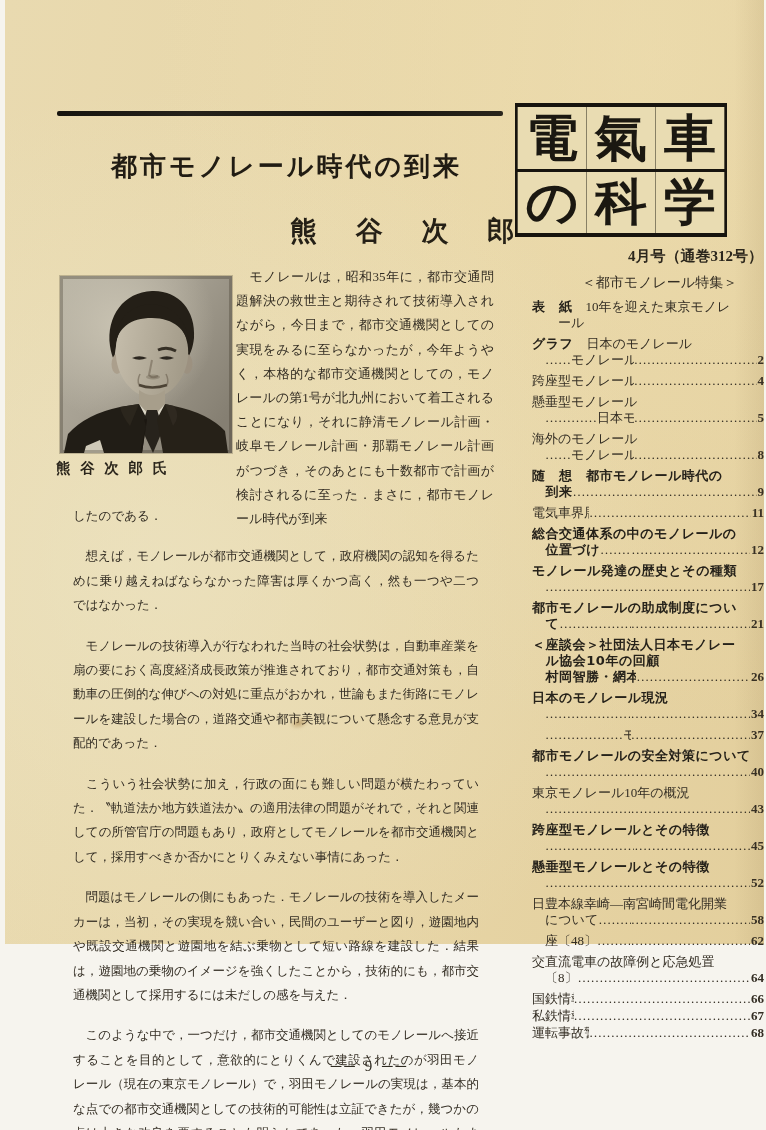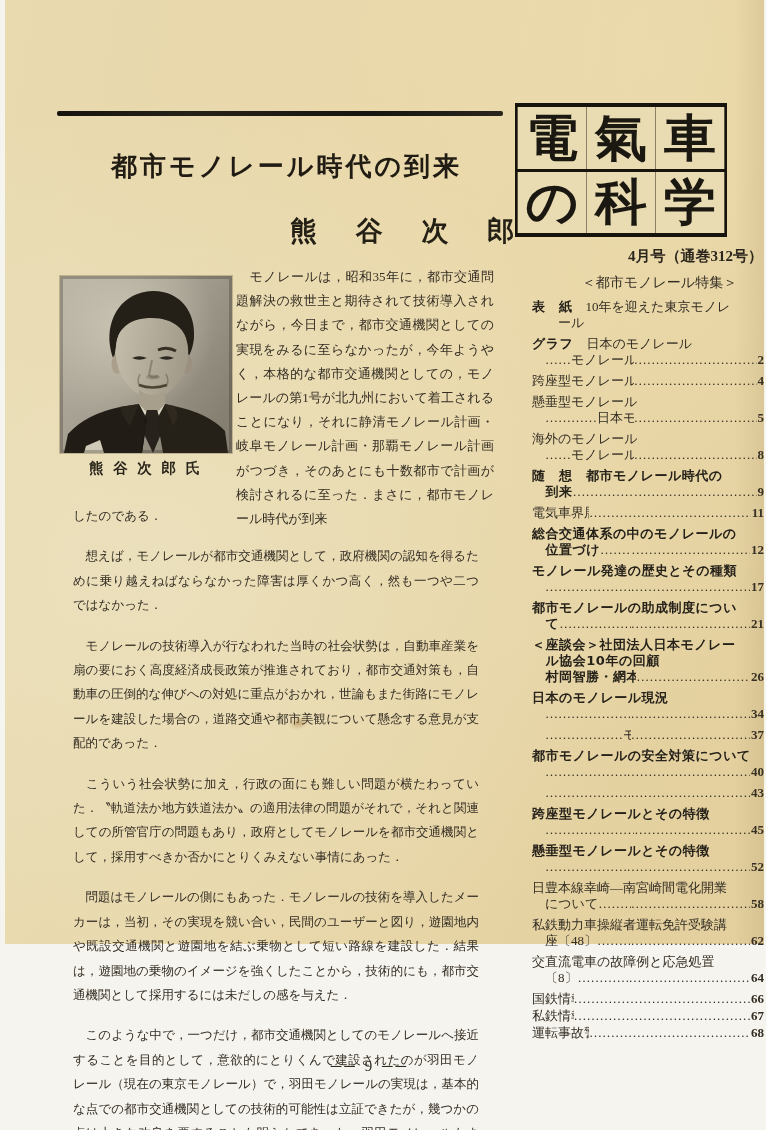--- a/index.html
+++ b/index.html
@@ -31,21 +31,21 @@
     position:absolute;left:285px;top:213px;
     font-size:27px;font-weight:600;letter-spacing:16px;color:#25201- 6;
     color:#252016;white-space:nowrap;
   }
   .photo-wrap{
     position:absolute;left:55px;top:276px;width:172px;height:177px;
     box-shadow:0 0 0 1px rgba(60,50,35,.25);
   }
   .photo-caption{
     position:absolute;left:51px;top:459px;width:180px;
-    text-align:center;font-size:14.5px;font-weight:700;letter-spacing:3px;
+    text-align:left;font-size:14.5px;font-weight:700;letter-spacing:3px;
     color:#2b261c;white-space:nowrap;
   }
   .lead-par{
     position:absolute;left:231px;top:265px;width:258px;
     font-size:13px;line-height:24.2px;text-align:justify;color:#332d23;
   }
   .body-pars{
     position:absolute;left:52px;top:488px;width:438px;
     font-size:12.5px;line-height:24.4px;text-align:justify;color:#332d23;
   }
@@ -327,20 +327,23 @@
           <span class="tl"><span class="tb">都市モノレールの安全対策について</span></span>
         </div>
         <div class="toc-line">
           <span class="tl"><span class="tn">　…………………小山　　柾</span></span>
           <span class="fill"></span>
           <span class="pg">40</span>
         </div>
       </div>
       <div class="toc-entry">
         <div class="toc-line">
+          <span class="tl"><span class="tn">東京モノレール10年の概況</span></span>
+        </div>
+        <div class="toc-line">
           <span class="tl"><span class="tn">　……………………斎藤　昭三</span></span>
           <span class="fill"></span>
           <span class="pg">43</span>
         </div>
       </div>
       <div class="toc-entry">
         <div class="toc-line">
           <span class="tl"><span class="tb">跨座型モノレールとその特徴</span></span>
         </div>
         <div class="toc-line">
@@ -363,23 +366,20 @@
         <div class="toc-line">
           <span class="tl"><span class="tn">日豊本線幸崎―南宮崎間電化開業</span></span>
         </div>
         <div class="toc-line">
           <span class="tl"><span class="tn">　について…………石塚　紘明</span></span>
           <span class="fill"></span>
           <span class="pg">58</span>
         </div>
       </div>
       <div class="toc-entry">
-        <div class="toc-line">
-          <span class="tl"><span class="tn">私鉄動力車操縦者運転免許受験講</span></span>
-        </div>
         <div class="toc-line">
           <span class="tl"><span class="tn">　座〔48〕…………関口　満一</span></span>
           <span class="fill"></span>
           <span class="pg">62</span>
         </div>
       </div>
       <div class="toc-entry">
         <div class="toc-line">
           <span class="tl"><span class="tn">交直流電車の故障例と応急処置</span></span>
         </div>

